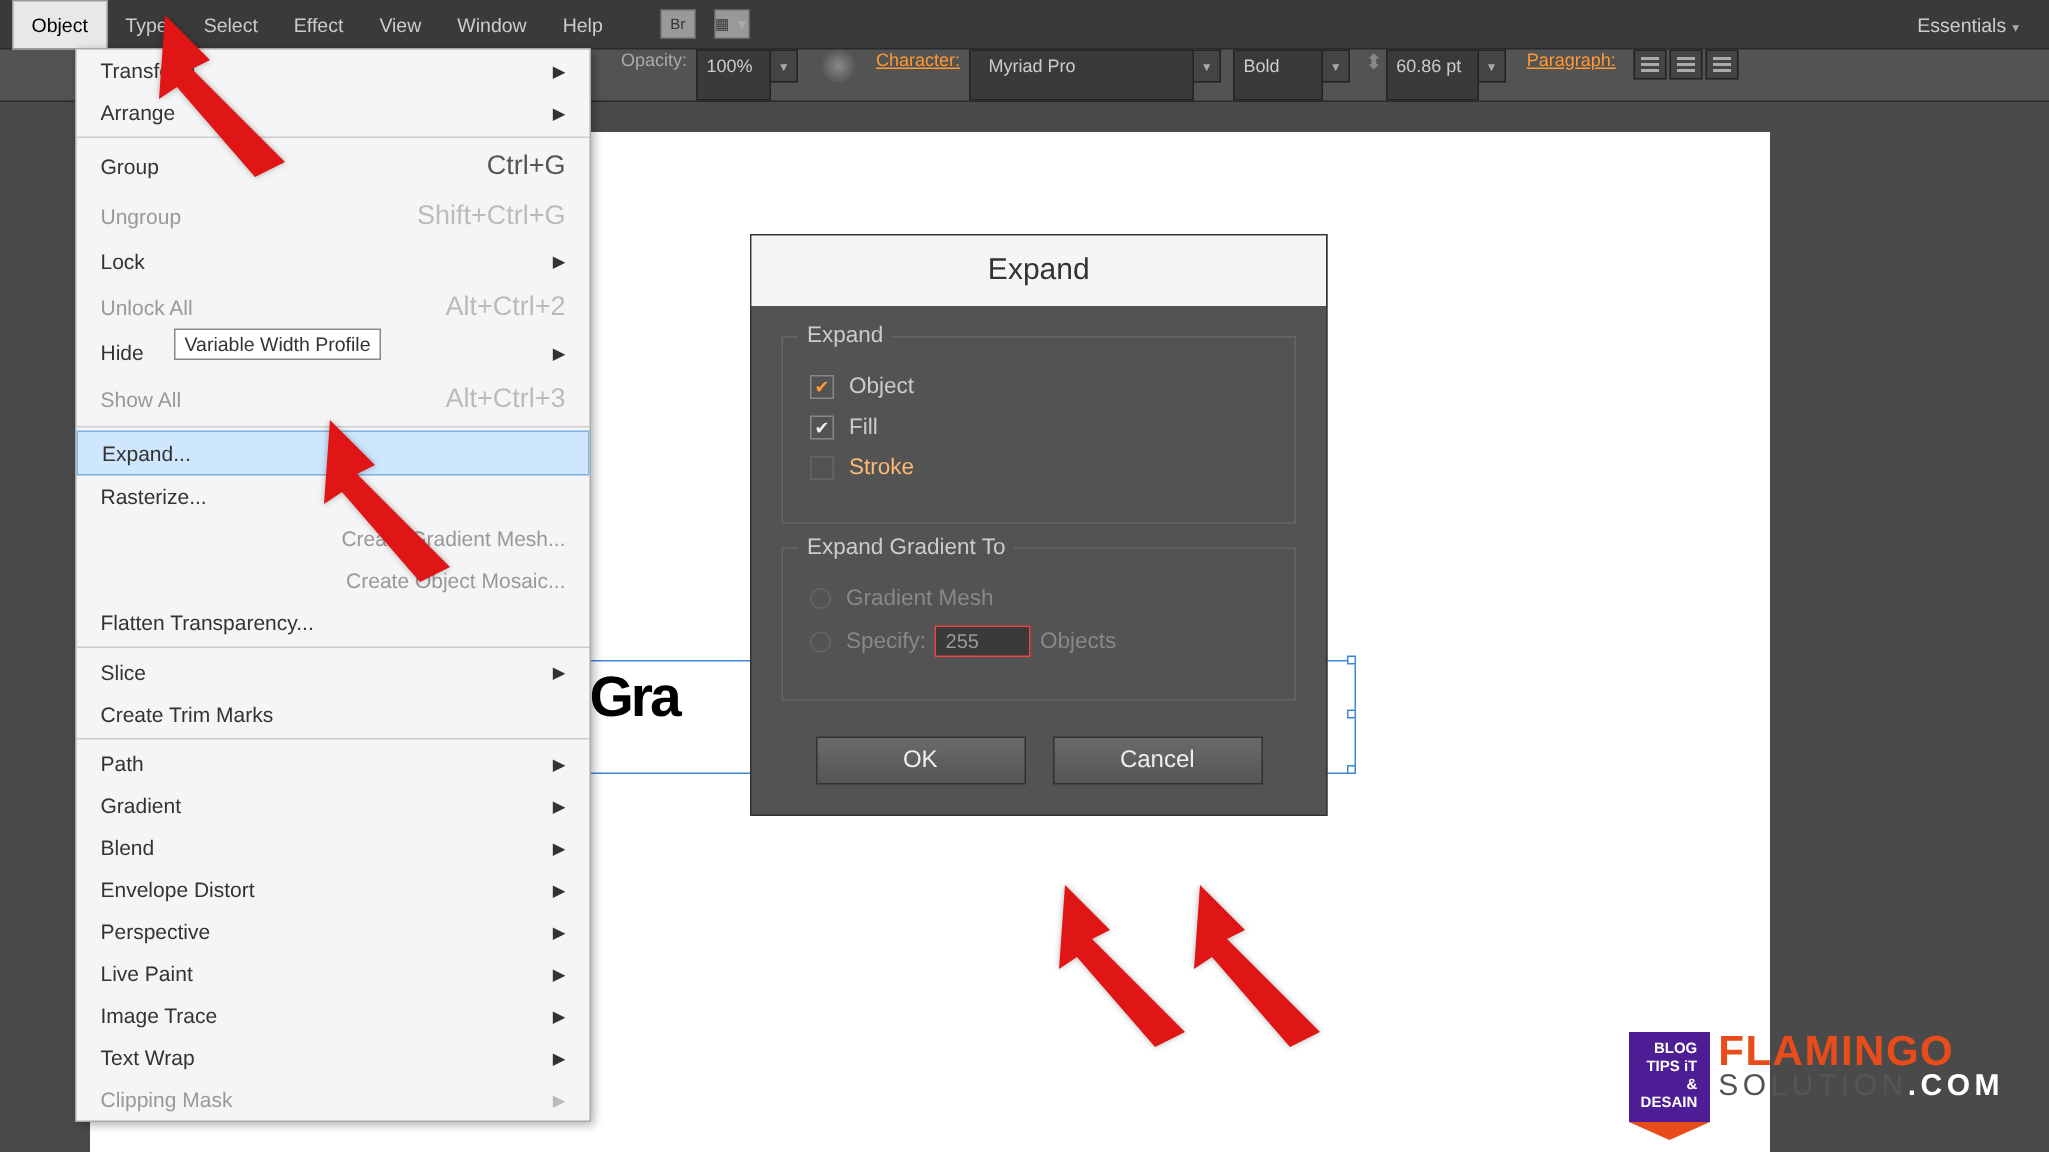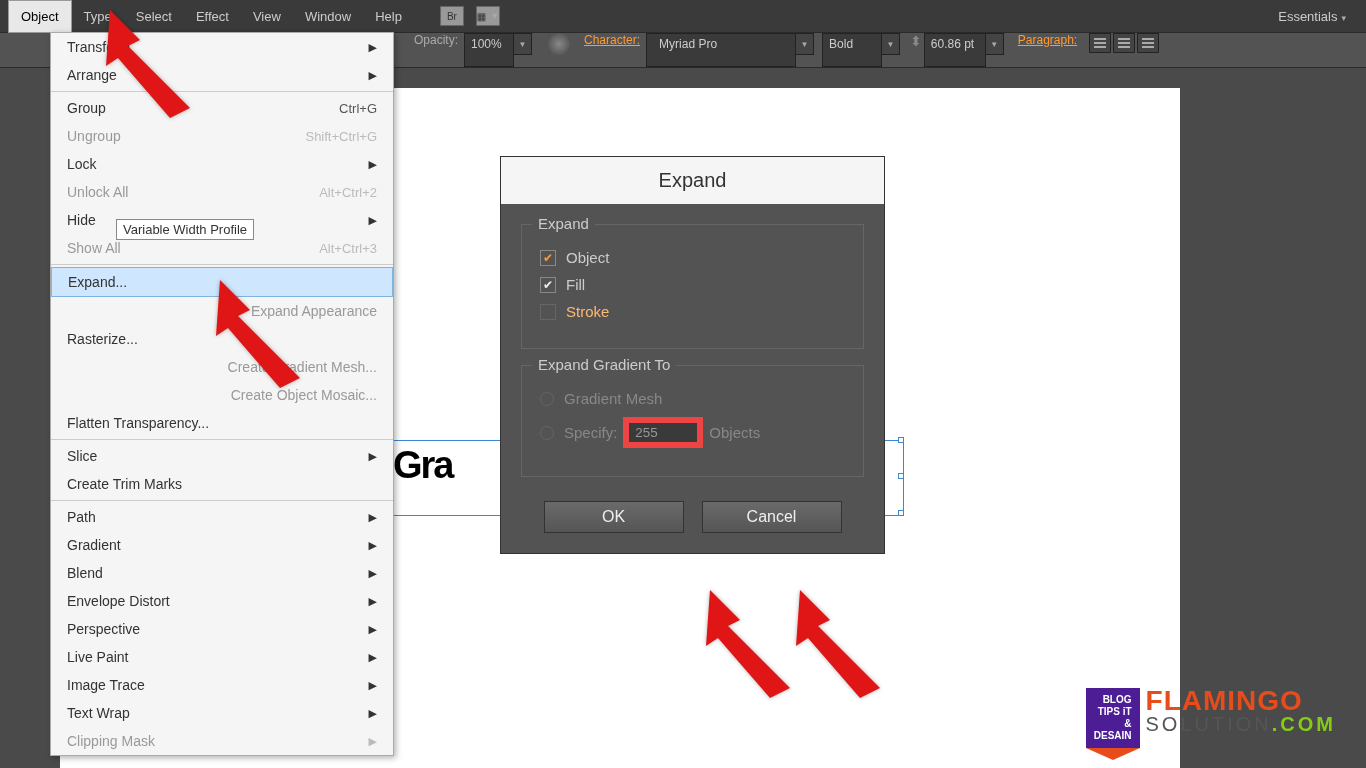--- a/index.html
+++ b/index.html
@@ -28,61 +28,61 @@
 
 
 .canvas-area { position: absolute; top: 68px; left: 0; right: 0; bottom: 0; background: #4a4a4a; }
 .canvas { position: absolute; top: 20px; left: 60px; width: 1120px; height: 680px; background: #fff; }
 
 
 .dropdown-menu { position: absolute; top: 32px; left: 50px; width: 344px; background: #f5f5f5; border: 1px solid #aaa; box-shadow: 2px 2px 6px rgba(0,0,0,0.3); z-index: 100; }
 .menu-item { padding: 6px 16px; font-size: 14px; color: #333; display: flex; align-items: center; cursor: pointer; position: relative; }
 .menu-item.disabled { color: #999; justify-content: flex-end; }
 .menu-item.highlighted { background: #cfe6ff; border: 1px solid #7fb3e0; }
-.menu-item .shortcut { margin-left: auto; color: #555; font-size: 13px; }
+.menu-item .shortcut { margin-left: auto; color: #555; font-size: 18px; }
 .menu-item.disabled .shortcut { color: #bbb; }
 .menu-item .submenu-arrow { margin-left: auto; font-size: 11px; color: #333; }
 .menu-item.disabled .submenu-arrow { color: #bbb; }
 .menu-divider { height: 1px; background: #ccc; margin: 2px 0; }
 .menu-tooltip { position: absolute; left: 116px; top: 219px; background: #fff; border: 1px solid #888; padding: 2px 6px; font-size: 13px; color: #333; z-index: 101; }
 
 
 .dialog { position: absolute; top: 156px; left: 500px; width: 385px; background: #535353; border: 1px solid #333; z-index: 50; }
 .dialog-title { background: #f5f5f5; padding: 12px; text-align: center; font-size: 20px; color: #333; }
 .dialog-body { padding: 20px; color: #ccc; font-size: 15px; }
 .fieldset { border: 1px solid #666; padding: 14px 18px 18px; margin-bottom: 16px; position: relative; }
 .fieldset-label { position: absolute; top: -10px; left: 10px; background: #535353; padding: 0 6px; font-size: 15px; color: #ccc; }
 .check-row { display: flex; align-items: center; margin: 10px 0; font-size: 15px; }
 .check-row.disabled { color: #fdba74; }
 .checkbox { width: 16px; height: 16px; border: 1px solid #888; margin-right: 10px; display: flex; align-items: center; justify-content: center; font-size: 12px; }
 .checkbox.checked { background: #535353; color: #ff9933; }
 .checkbox.disabled { border-color: #666; }
 .radio-row { display: flex; align-items: center; margin: 10px 0; font-size: 15px; color: #888; }
 .radio { width: 14px; height: 14px; border-radius: 50%; border: 1px solid #666; margin-right: 10px; }
-.num-input { background: #3a3a3a; border: 6px solid #ef4444; padding: 2px 6px; width: 80px; color: #999; margin: 0 6px; }
+.num-input { background: #3a3a3a; border: 1px solid #ef4444; padding: 2px 6px; width: 64px; color: #999; margin: 0 6px; }
 .dialog-buttons { display: flex; justify-content: center; gap: 18px; margin-top: 24px; }
 .dialog-btn { width: 140px; padding: 6px 0; background: linear-gradient(#6a6a6a, #555); border: 1px solid #333; color: #eee; font-size: 16px; text-align: center; cursor: pointer; }
 
 
 .canvas-text { position: absolute; top: 444px; left: 393px; font-size: 38px; font-weight: 900; color: #000; letter-spacing: -2px; }
 .canvas-text-box { position: absolute; top: 440px; left: 388px; width: 516px; height: 76px; border: 1px solid #3a87d4; }
 .sel-handle { position: absolute; width: 6px; height: 6px; background: #fff; border: 1px solid #3a87d4; }
 
 
 .arrow { position: absolute; z-index: 200; }
 .arrow svg { filter: drop-shadow(0 0 2px rgba(0,0,0,0.3)); }
 
 
 .logo-watermark { position: absolute; right: 30px; bottom: 20px; z-index: 300; display: flex; align-items: flex-start; }
 .logo-badge { background: #4c1d95; color: #fff; padding: 6px 8px; font-size: 10px; font-weight: bold; text-align: right; line-height: 1.2; position: relative; }
 .logo-badge::after { content: ''; position: absolute; left: 0; bottom: -12px; border-left: 27px solid transparent; border-right: 27px solid transparent; border-top: 12px solid #e84c1a; }
 .logo-text { margin-left: 6px; }
 .logo-text .line1 { color: #e84c1a; font-size: 28px; font-weight: 900; letter-spacing: 1px; line-height: 0.9; }
 .logo-text .line2 { color: #555; font-size: 20px; font-weight: 300; letter-spacing: 3px; }
-.logo-text .line2 b { color: #84cc16; font-weight: 900; }
+.logo-text .line2 b { color: #ffffff; font-weight: 900; }
 </style>
 </head>
 <body>
 
 <div class="menubar">
   <div class="menubar-item active">Object</div>
   <div class="menubar-item">Type</div>
   <div class="menubar-item">Select</div>
   <div class="menubar-item">Effect</div>
   <div class="menubar-item">View</div>
@@ -203,23 +203,20 @@
       <span class="submenu-arrow">▶</span>
     </div>
   <div class="menu-item disabled">
       <span>Show All</span>
       <span class="shortcut">Alt+Ctrl+3</span>
     </div>
   <div class="menu-divider"></div>
   <div class="menu-item highlighted">
       <span>Expand...</span>
     </div>
-  <div class="menu-item disabled">
-      <span>Expand Appearance</span>
-    </div>
   <div class="menu-item">
       <span>Rasterize...</span>
     </div>
   <div class="menu-item disabled">
       <span>Create Gradient Mesh...</span>
     </div>
   <div class="menu-item disabled">
       <span>Create Object Mosaic...</span>
     </div>
   <div class="menu-item">

